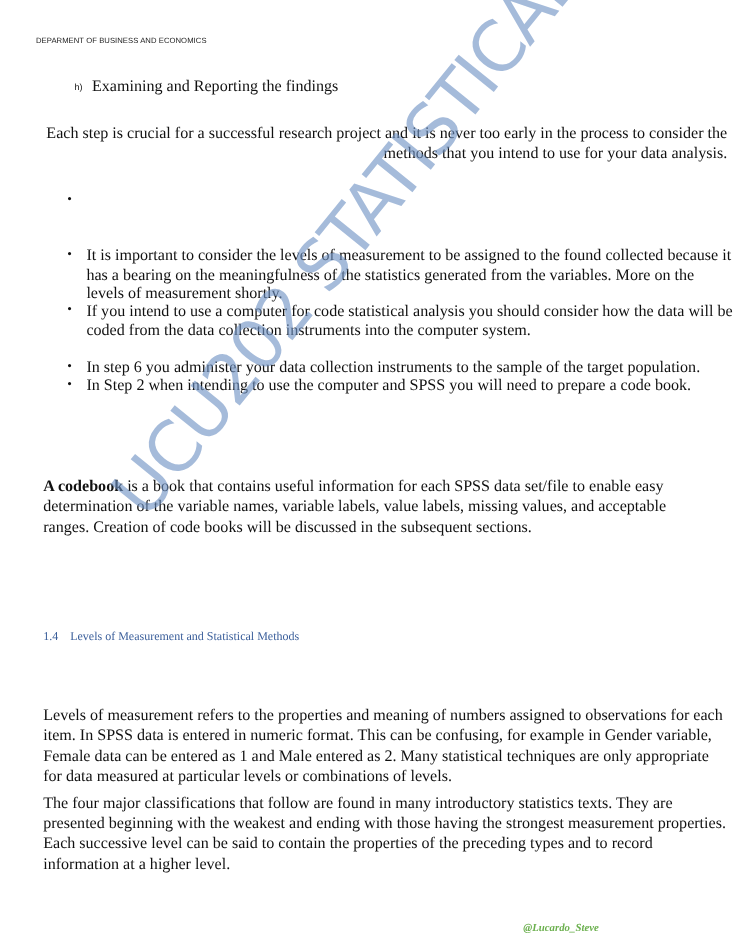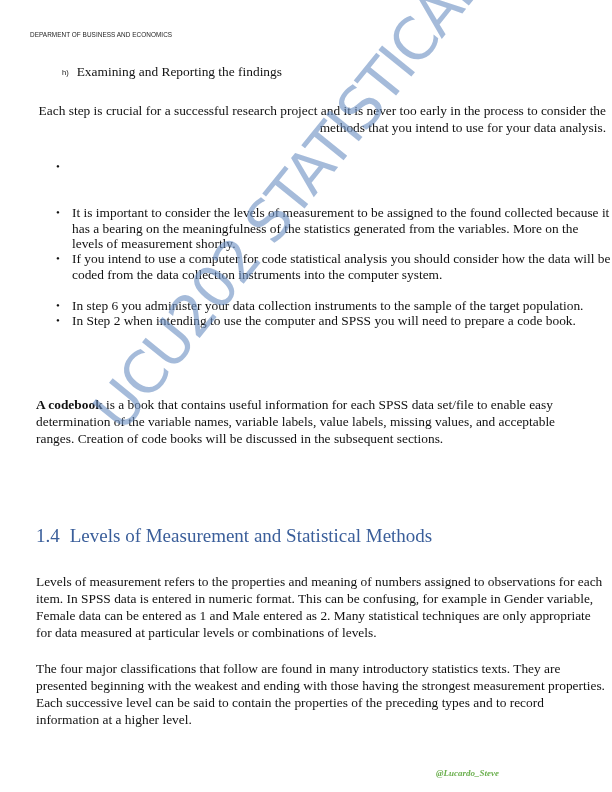--- a/index.html
+++ b/index.html
@@ -13,23 +13,23 @@
   .bullets { position: absolute; left: 50px; top: 159px; width: 562px; margin: 0; padding: 0; list-style: none; font-size: 13.4px; }
   .bullets li { position: relative; padding-left: 22px; }
   .bullets li .dot { position: absolute; left: 6px; top: 0; font-size: 11px; }
   .bullets li.normal { line-height: 15.5px; }
   .bullets li.tight { line-height: 11.5px; margin-top: 3px; }
   .b1 { height: 46px; }
   .b2 { height: 46px; }
   .b3 { height: 46px; }
   .p2 { top: 396px; width: 560px; }
   .p2 b { font-weight: bold; }
-  .heading { position: absolute; left: 36px; top: 525px; font-size: 19px; color: #3a5e9a; }
+  .heading { position: absolute; left: 36px; top: 525px; font-size: 10px; color: #3a5e9a; }
   .heading .num { margin-right: 10px; }
-  .p3 { top: 573px; width: 570px; }
+  .p3 { top: 587px; width: 570px; }
   .p4 { top: 660px; width: 570px; }
   .credit { position: absolute; right: 0px; top: 768px; font-size: 9px; font-style: italic; font-weight: bold; color: #6cb04f; }
   .watermark { position: absolute; left: 0; top: 0; width: 612px; height: 792px; pointer-events: none; }
   .watermark span { position: absolute; left: 80px; top: 400px; transform-origin: 0 0; transform: rotate(-51deg); white-space: nowrap; font-family: "DejaVu Sans", sans-serif; font-size: 58px; letter-spacing: -2px; color: rgba(110,145,195,0.62); font-weight: normal; }
 </style>
 </head>
 <body>
 
 <div class="page">
 

